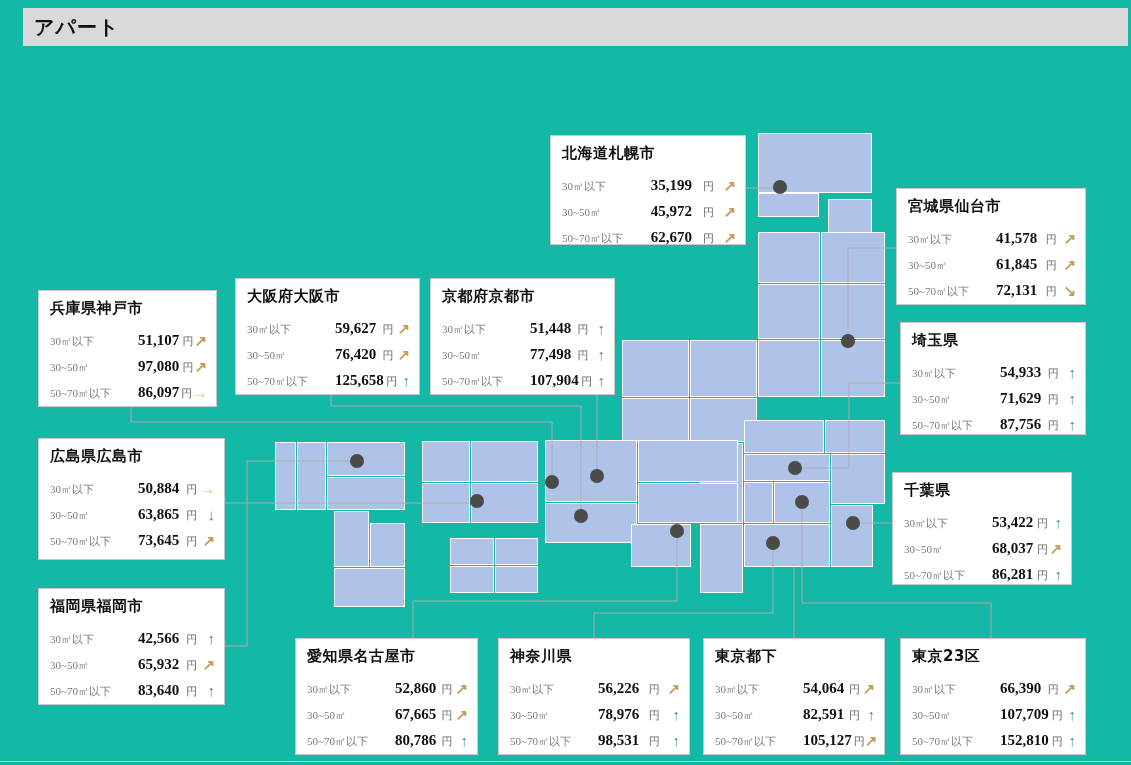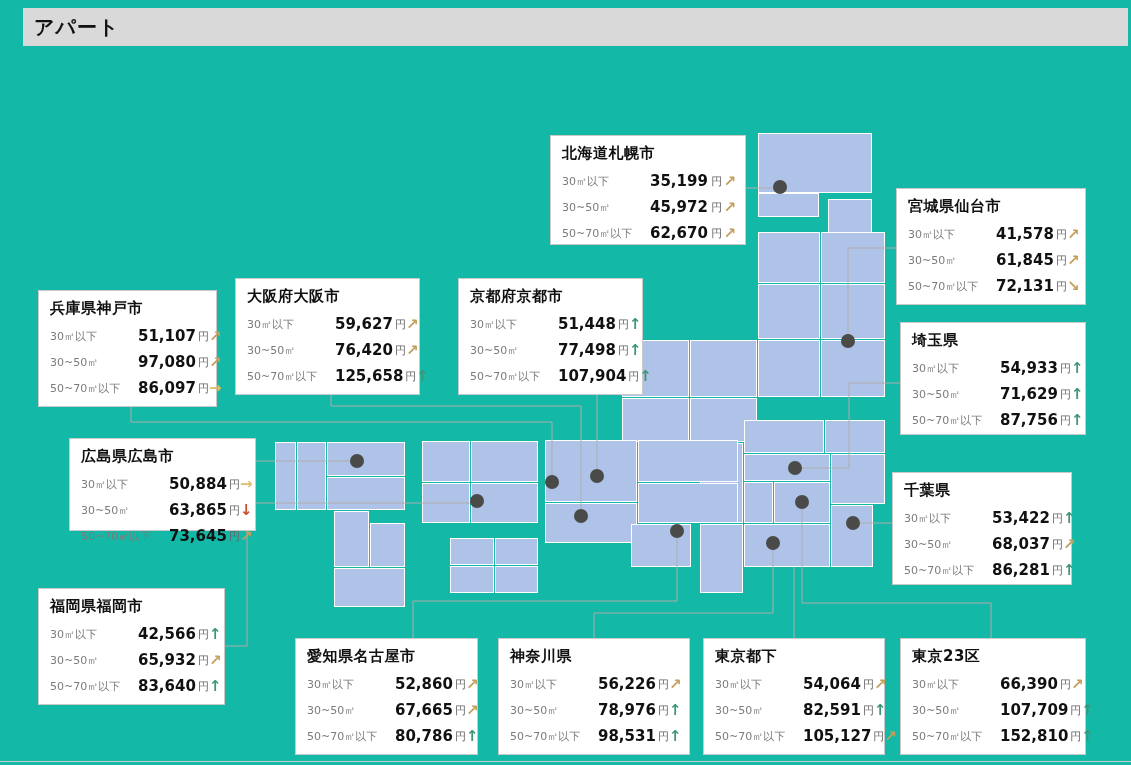--- a/index.html
+++ b/index.html
@@ -18,21 +18,21 @@
     position:absolute;left:27px;top:74px;font-size:14px;color:#222;letter-spacing:.5px;
   }
   .tile{position:absolute;background:#aec3e7;border:1px solid #fff;box-sizing:border-box;}
   #connector-layer{position:absolute;left:0;top:0;pointer-events:none;}
   .dot{position:absolute;width:14px;height:14px;border-radius:50%;background:#4a4a48;}
   .card{
     position:absolute;background:#fff;border:1px solid #c9c9c9;box-sizing:border-box;
     padding:7px 9px 4px 11px;
   }
   .card-title{font-size:15px;font-weight:bold;color:#111;margin:1px 0 5px 0;letter-spacing:.5px;}
-  .row{display:flex;align-items:center;height:26px;}
+  .row{display:flex;align-items:flex-end;height:26px;font-family:Liberation Serif, serif;}
   .lbl{width:88px;font-size:11px;color:#7b7b7b;letter-spacing:0px;flex-shrink:0;}
   .val{flex:1;text-align:right;font-size:15px;font-weight:bold;color:#111;}
   .unit{width:20px;text-align:right;font-size:11px;color:#666;margin-left:2px;}
   .arrow{width:22px;text-align:right;font-size:15px;font-weight:bold;line-height:1;}
   .bottom-divider{position:absolute;left:0px;top:761px;width:1131px;height:1px;background:#cfcfcf;}
 </style>
 </head>
 <body>
 
 <div id="canvas">
@@ -180,21 +180,21 @@
         <div class="arrow" style="color: rgb(196, 159, 92);">↗</div>
       </div>
       <div class="row">
         <div class="lbl">50~70㎡以下</div>
         <div class="val">125,658</div>
         <div class="unit">円</div>
         <div class="arrow" style="color: rgb(62, 150, 120);">↑</div>
       </div>
     </div>
     <div class="dot" style="left: 590px; top: 469px; background: rgb(74, 74, 72);"></div>
-    <div class="card" style="left: 430px; top: 278px; width: 185px; height: 117px; margin-left: 28px;">
+    <div class="card" style="left: 430px; top: 278px; width: 185px; height: 117px;">
       <div class="card-title">京都府京都市</div>
       <div class="row">
         <div class="lbl">30㎡以下</div>
         <div class="val">51,448</div>
         <div class="unit">円</div>
         <div class="arrow" style="color: rgb(62, 150, 120);">↑</div>
       </div>
       <div class="row">
         <div class="lbl">30~50㎡</div>
         <div class="val">77,498</div>
@@ -224,21 +224,21 @@
         <div class="arrow" style="color: rgb(62, 150, 120);">↑</div>
       </div>
       <div class="row">
         <div class="lbl">50~70㎡以下</div>
         <div class="val">87,756</div>
         <div class="unit">円</div>
         <div class="arrow" style="color: rgb(62, 150, 120);">↑</div>
       </div>
     </div>
     <div class="dot" style="left: 470px; top: 494px; background: rgb(74, 74, 72);"></div>
-    <div class="card" style="left: 38px; top: 438px; width: 187px; height: 93px; margin-left: 31px;">
+    <div class="card" style="left: 38px; top: 438px; width: 187px; height: 122px;">
       <div class="card-title">広島県広島市</div>
       <div class="row">
         <div class="lbl">30㎡以下</div>
         <div class="val">50,884</div>
         <div class="unit">円</div>
         <div class="arrow" style="color: rgb(220, 189, 107);">→</div>
       </div>
       <div class="row">
         <div class="lbl">30~50㎡</div>
         <div class="val">63,865</div>

